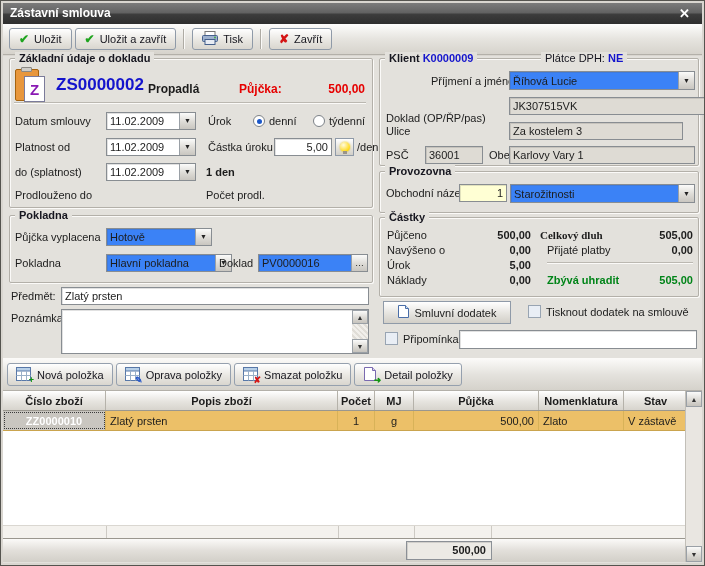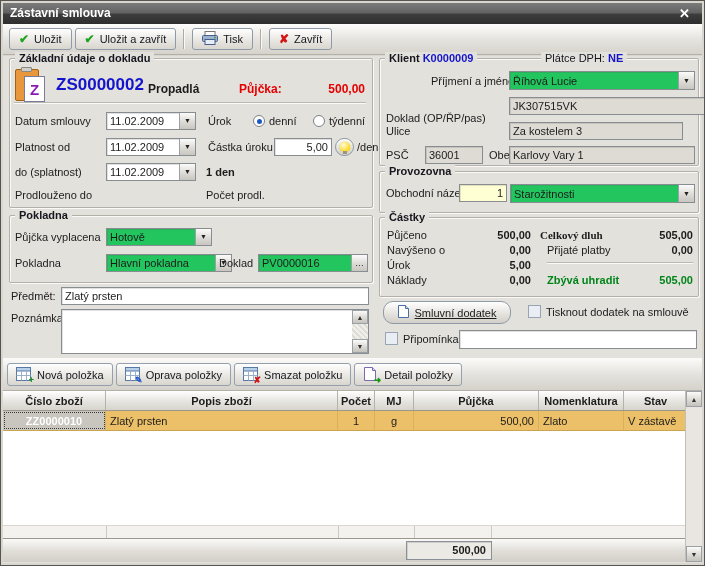--- a/index.html
+++ b/index.html
@@ -42,27 +42,27 @@
 
   
   .field, .combo, .ro { position:absolute; height:18px; border:1px solid #888d92;
      box-shadow:inset 1px 1px 0 rgba(90,90,90,.18); background:#fff;
      line-height:16px; padding:0 3px; overflow:hidden; white-space:nowrap; }
   .ro { background:#dedbd4; }
   .yellow { background:#ffffd4; text-align:right; }
   .right { text-align:right; }
   .combo { display:flex; align-items:center; padding:0; }
   .combo .cv { flex:1; padding:0 3px; overflow:hidden; }
-  .combo.bluebg { background:#22c55e; }
+  .combo.bluebg { background:#3b82f6; }
   .drop { width:16px; height:100%; flex:0 0 16px; border-left:1px solid #9aa0a6;
      background:linear-gradient(#fbfbfa,#dddbd6 55%,#c9c6c0); font-size:7px; color:#222;
      display:flex; align-items:center; justify-content:center; }
-  .minibtn { position:absolute; border:1px solid #8f9aa8; border-radius:10px;
+  .minibtn { position:absolute; border:1px solid #8f9aa8; border-radius:0;
      background:linear-gradient(#ffffff,#e3e1dc 60%,#d2cfc8);
-     display:flex; align-items:center; justify-content:center;text-decoration:underline; }
+     display:flex; align-items:center; justify-content:center; }
 
   
   .radio { position:absolute; width:12px; height:12px; border-radius:50%;
      border:1px solid #7d8288; background:#fff; }
   .radio.sel::after { content:""; position:absolute; left:2.5px; top:2.5px; width:5px; height:5px;
      border-radius:50%; background:#1b57c8; }
   .cb { position:absolute; width:13px; height:13px; border:1px solid #98a4b2; background:#e9eef5; }
 
   
   .docicon { position:absolute; width:32px; height:36px; }

